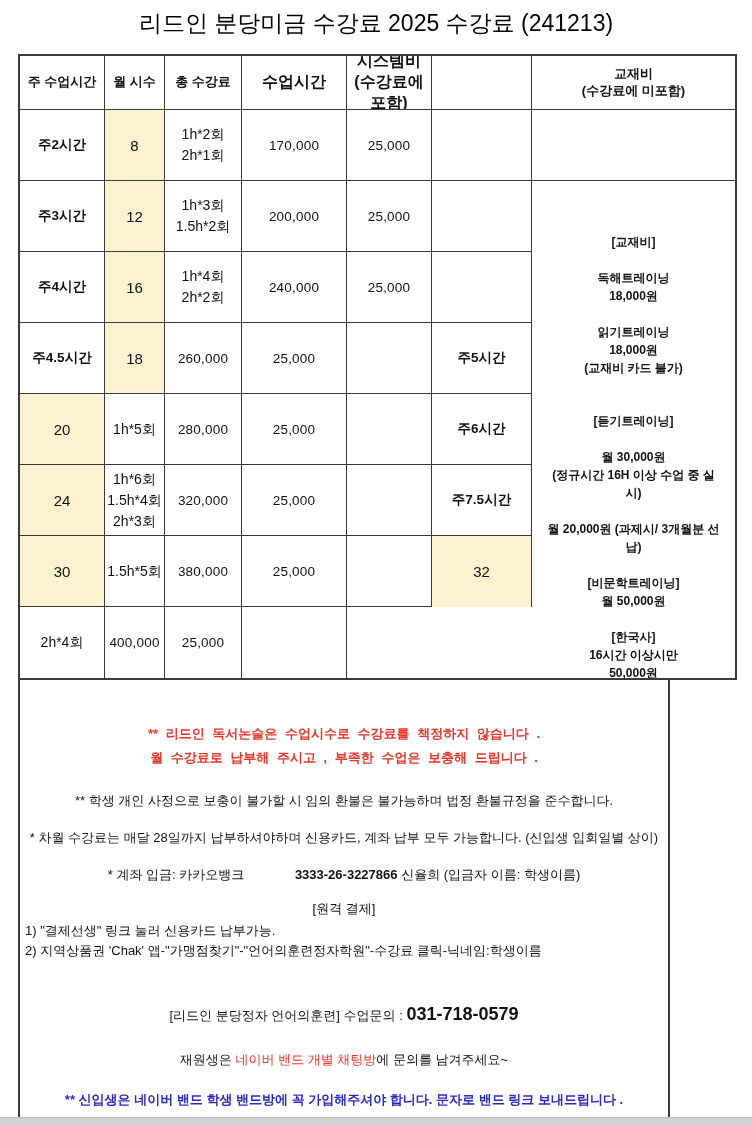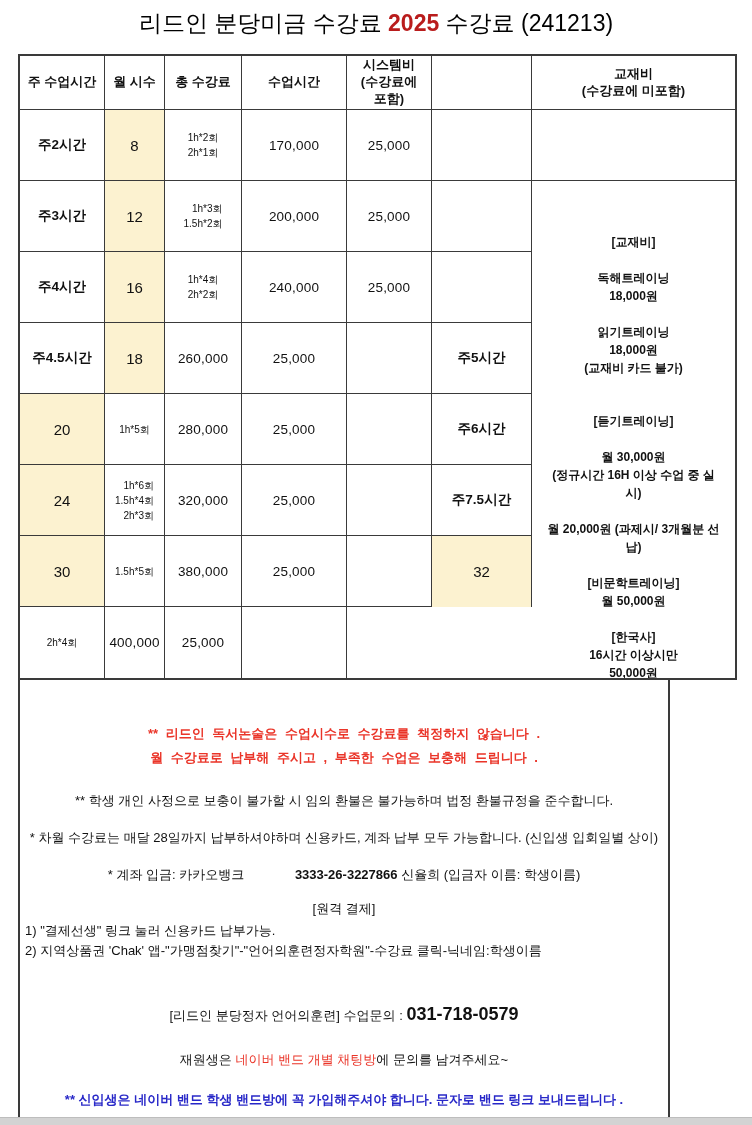--- a/index.html
+++ b/index.html
@@ -1,36 +1,36 @@
 <!DOCTYPE html>
 <html><head>
 <meta charset="utf-8">
 <style>
   html,body{margin:0;padding:0;background:#ffffff;}
   body{width:752px;height:1125px;position:relative;overflow:hidden;
        font-family:"Liberation Sans",sans-serif;color:#111;}
   
   .title{position:absolute;left:0;top:8px;width:752px;text-align:center;
          font-size:23px;letter-spacing:0px;color:#000;}
-  .title .year{color:#b91c1c;font-weight:bold;}
+  .title .year{color:#000000;font-weight:normal;}
   
   .tbl{position:absolute;left:18px;top:54px;
        display:grid;
        grid-template-columns:85px 60px 77px 105px 85px 100px 203px;
        grid-template-rows:54px repeat(8,71px);
        border:2px solid #3a3a3a;background:#fff;}
   .c{display:flex;align-items:center;justify-content:center;text-align:center;
      white-space:pre-line;overflow:hidden;}
   .c:not(.nr){border-right:1.5px solid #3a3a3a;}
   .c:not(.nb){border-bottom:1.5px solid #3a3a3a;}
   .hd{font-weight:bold;font-size:13px;line-height:1.3;}
-  .hd.small{font-size:13px;}
+  .hd.small{font-size:16px;}
   .col-hours{font-weight:bold;font-size:13.5px;}
   .col-monthly{background:#fcf2d0;font-size:15px;}
-  .col-sched{font-size:10px;line-height:1.5;text-align:right;}
+  .col-sched{font-size:14px;line-height:1.5;}
   .col-fee,.col-sys{font-size:13.5px;letter-spacing:.2px;}
   .merged{grid-column:7;grid-row:3 / 10;flex-direction:column;
           justify-content:space-between;font-size:12px;font-weight:bold;
           line-height:1.5;padding:0 14px;box-sizing:border-box;}
   .merged .blk1{margin-top:52px;}
   .merged .blk2{margin-top:35px;}
   
   .notes{position:absolute;left:18px;top:680px;width:652px;height:437px;
          border-left:2px solid #3a3a3a;border-right:2px solid #3a3a3a;
          box-sizing:border-box;}

